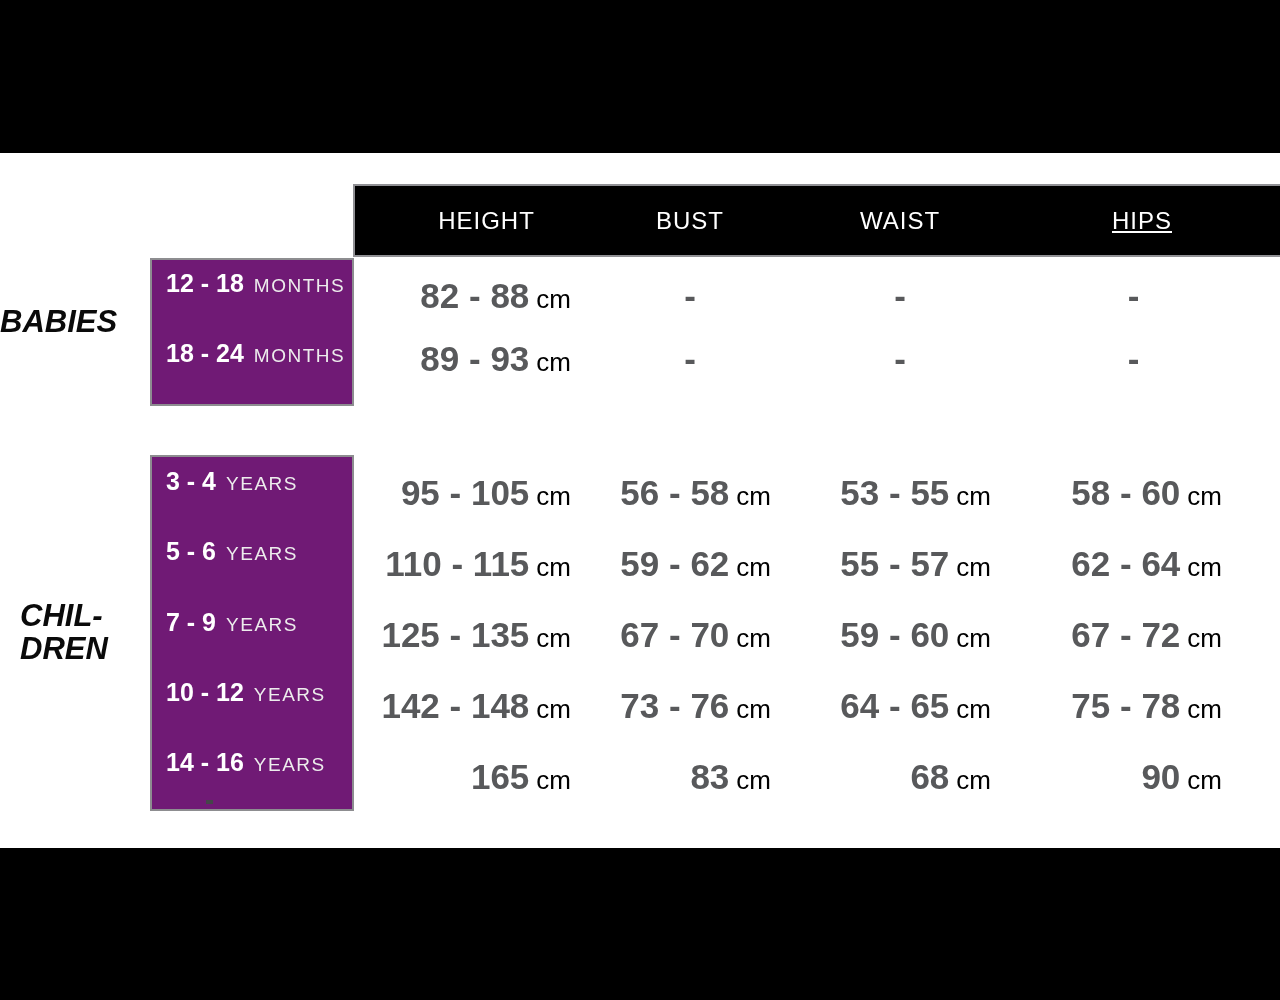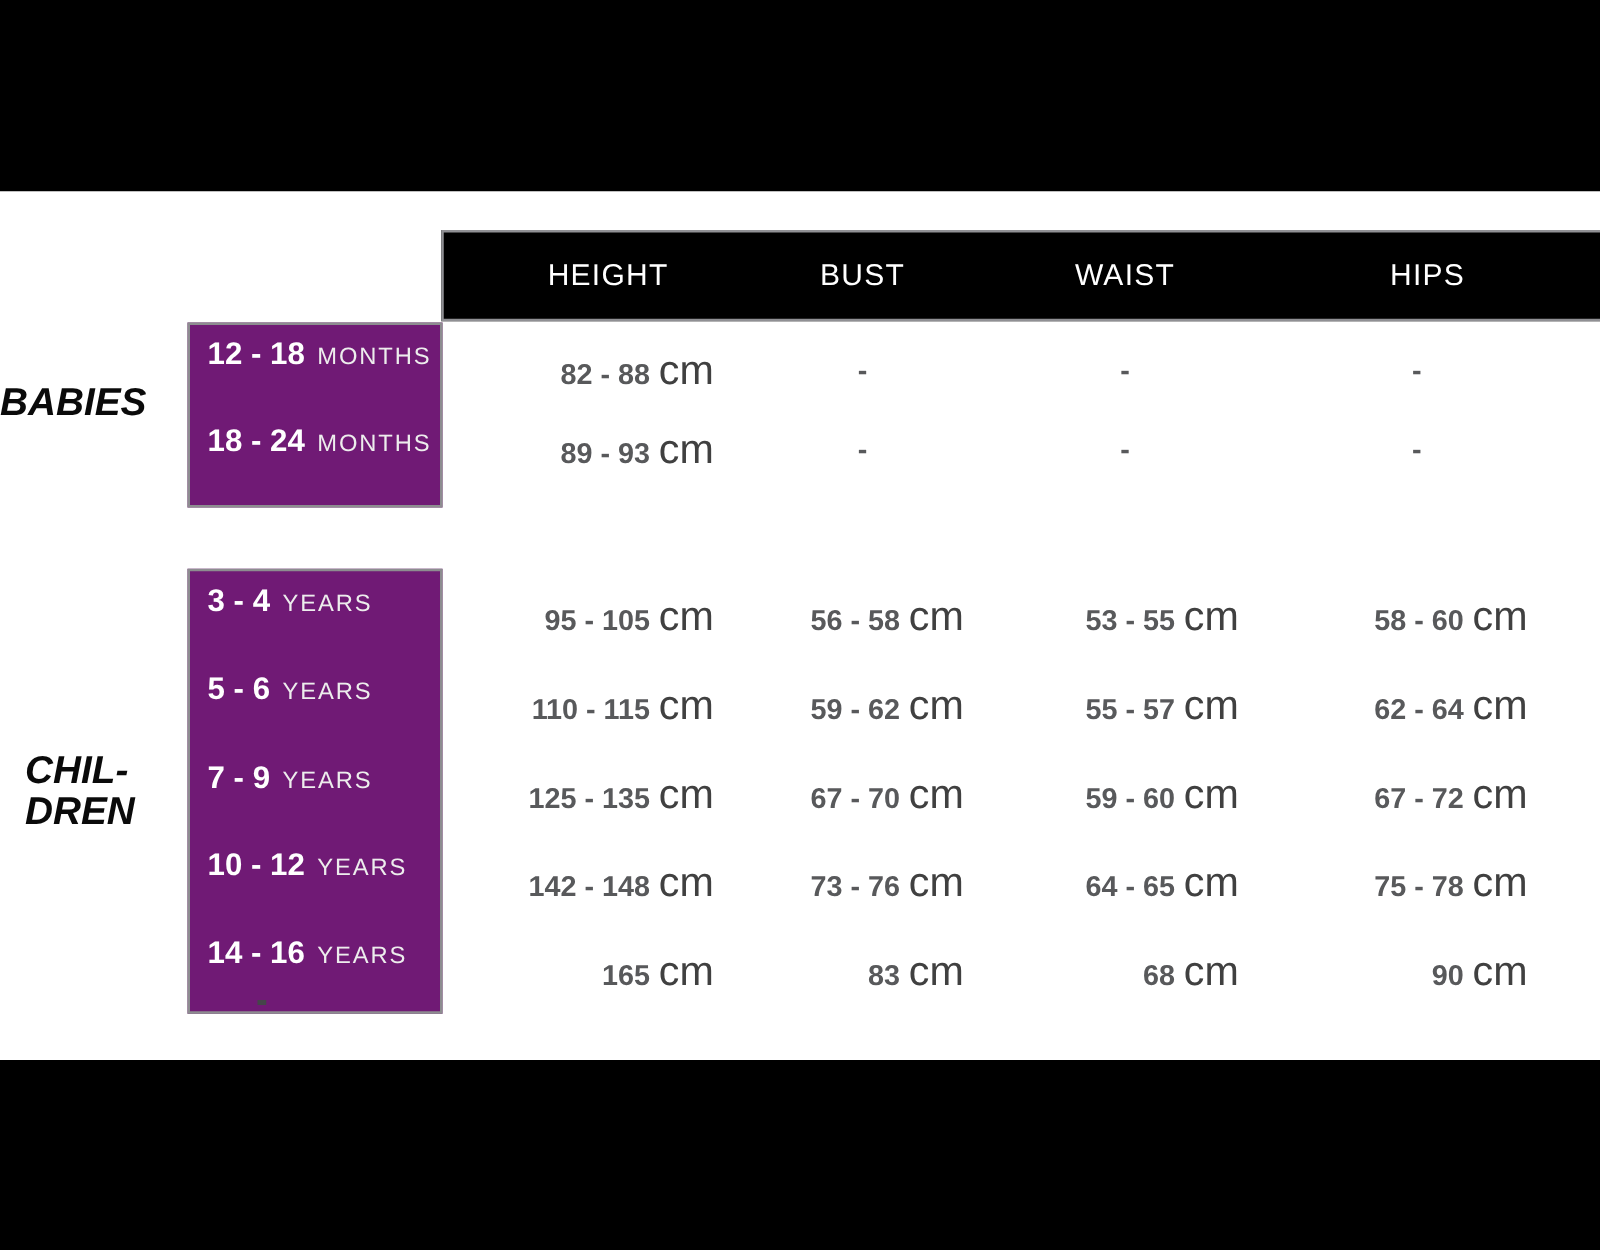--- a/index.html
+++ b/index.html
@@ -12,21 +12,21 @@
   #bottom-bar{top:848px;height:152px;}
 
   
   #col-header{
     position:absolute;left:353px;top:184px;width:1088px;height:73px;
     background:#000;outline:2px solid #909094;outline-offset:-2px;
     display:grid;grid-template-columns:237px 200px 220px 247px;align-items:center;
   }
   .hcell{color:#fff;font-size:24px;letter-spacing:1px;text-align:center;}
   .hc1{padding-left:30px;}
-  .hc4{padding-left:17px;}
+  .hc4{padding-left:17px;text-decoration:underline;}
 
   
   .label-box{
     position:absolute;left:150px;width:204px;background:#701a75;
     outline:2px solid #8d8d90;outline-offset:-2px;
   }
   #babies-box{top:258px;height:148px;}
   #children-box{top:455px;height:356px;}
   .lrow{position:absolute;left:16px;line-height:34px;white-space:nowrap;}
   .lb1{top:8px;}  .lb2{top:78px;}
@@ -45,22 +45,22 @@
   
   .mrow{
     position:absolute;left:353px;width:904px;line-height:34px;
     display:grid;grid-template-columns:237px 200px 220px 247px;
   }
   .b1{top:279px;} .b2{top:342px;}
   .k1{top:476px;} .k2{top:547px;} .k3{top:618px;} .k4{top:689px;} .k5{top:760px;}
   .cell{text-align:right;white-space:nowrap;}
   .cell.d{text-align:center;padding-right:0;}
   .p1{padding-right:19px;} .p2{padding-right:19px;} .p3{padding-right:19px;} .p4{padding-right:35px;}
-  .val{color:#58595b;font-weight:700;font-size:23px;}
-  .unit{color:#404040;font-size:33px;margin-left:7px;}
+  .val{color:#58595b;font-weight:700;font-size:35px;}
+  .unit{color:#000000;font-size:26px;margin-left:7px;}
 
   #speck{position:absolute;left:206px;top:800px;width:7px;height:4px;background:#45454a;}
 </style>
 </head>
 <body>
 
 <div id="top-bar" class="bar"></div>
 <div id="bottom-bar" class="bar"></div>
 
 <div id="size-chart">

